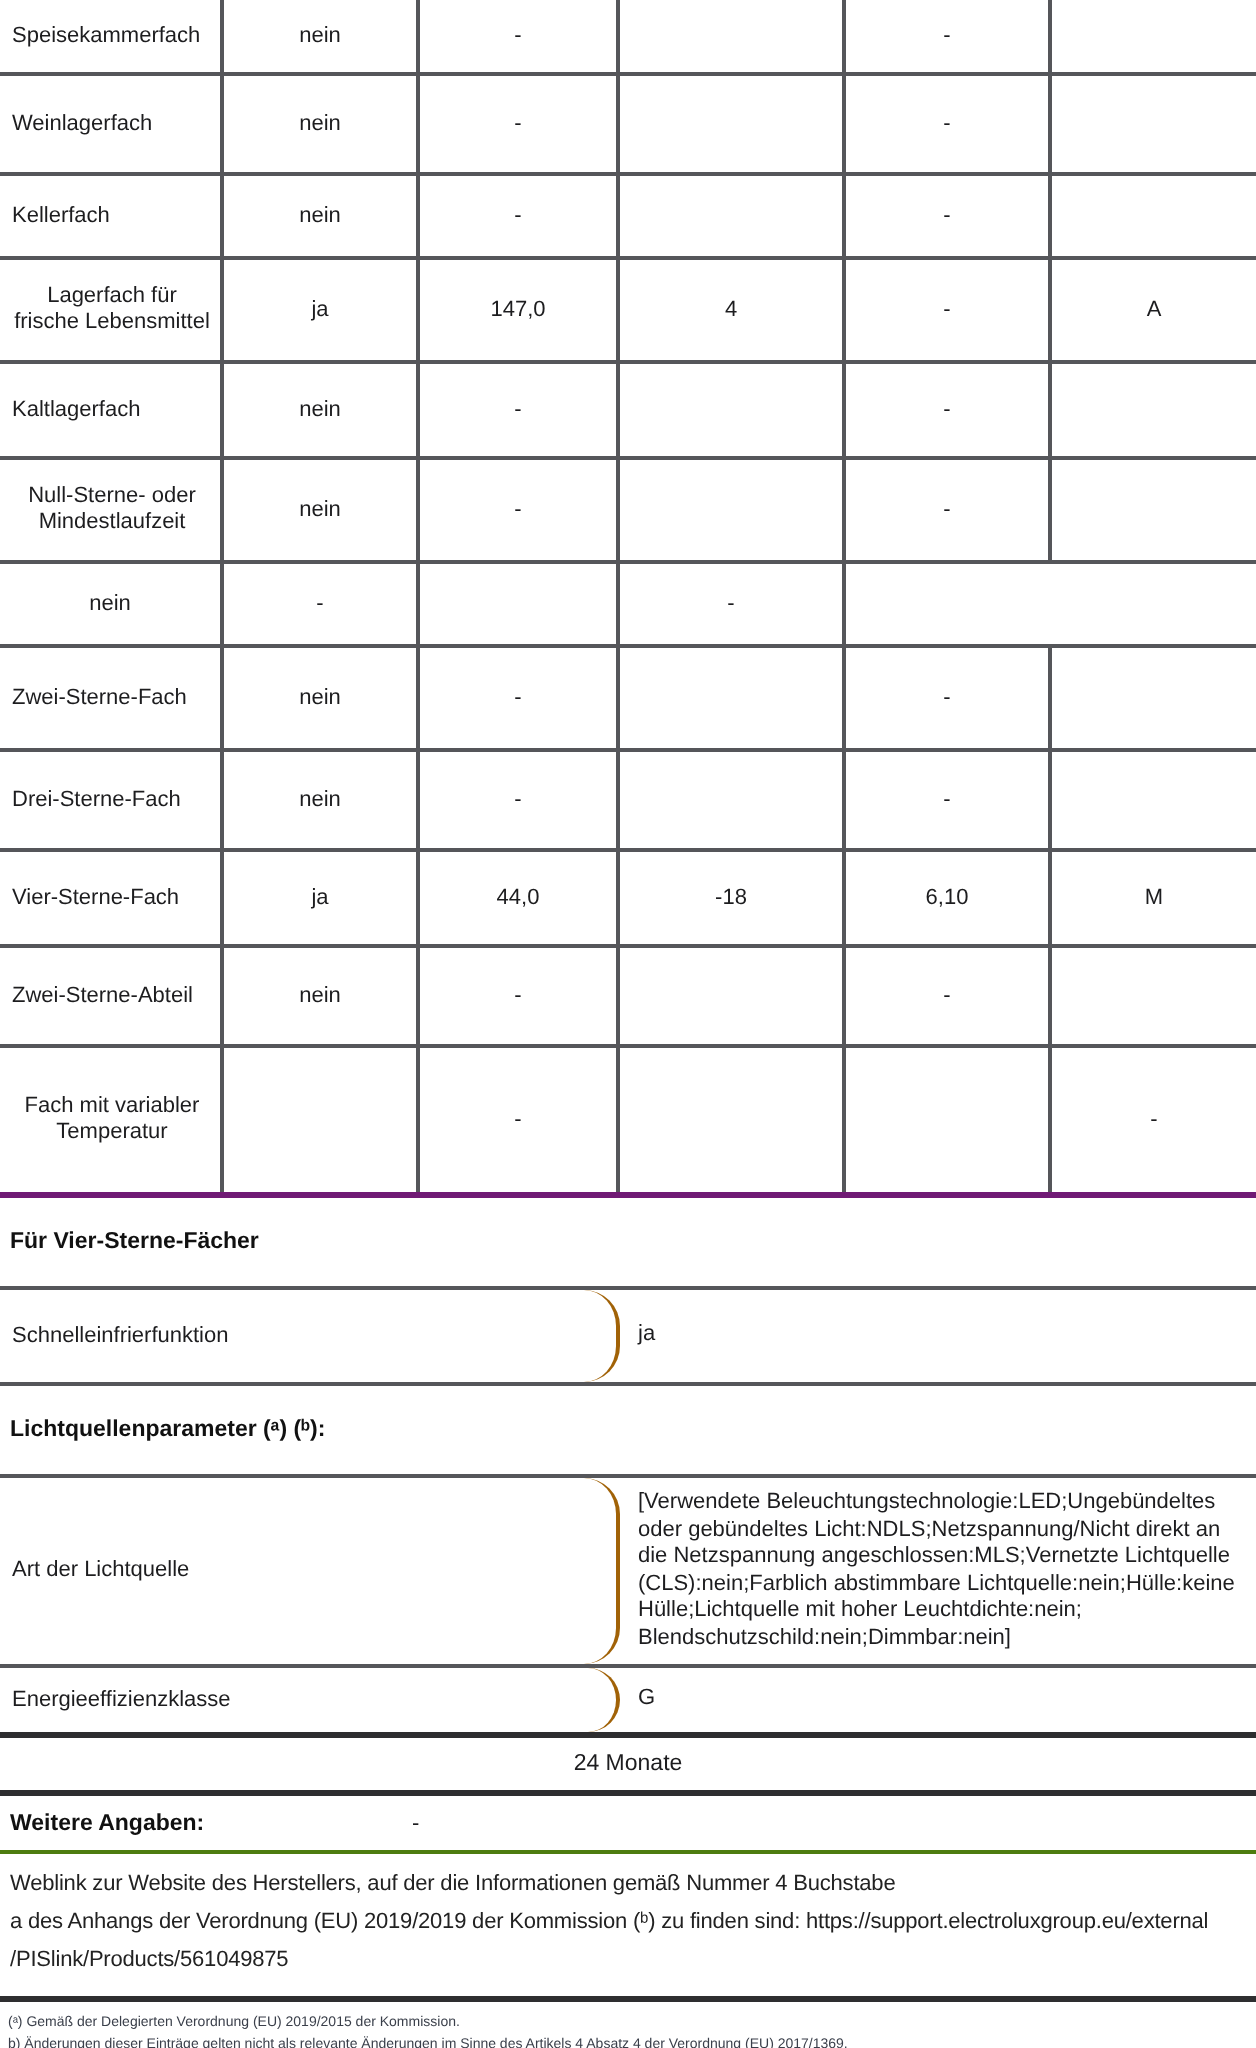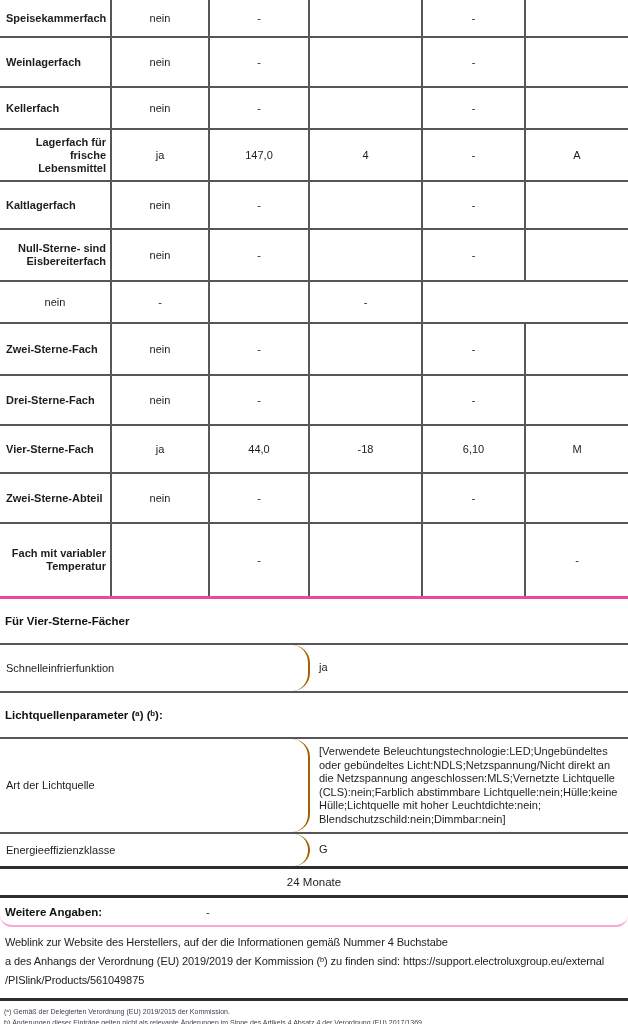--- a/index.html
+++ b/index.html
@@ -12,27 +12,27 @@
   .page{width:628px;position:relative;}
 
   
   .ctable{width:628px;border-collapse:collapse;}
   .trow{
     display:grid;
     grid-template-columns:112px 98px 100px 113px 103px 1fr;
     border-bottom:2px solid #55565a;
     box-sizing:border-box;
   }
-  .trow:last-child{border-bottom:3px solid #ec4899;}
+  .trow:last-child{border-bottom:3px solid #701a75;}
   .cell{
     display:flex;align-items:center;justify-content:center;
     text-align:center;box-sizing:border-box;line-height:13px;
   }
   .cell.lbl{
-    justify-content:flex-start;text-align:right;padding:2px 4px 2px 6px;font-weight:bold;
+    justify-content:flex-start;text-align:center;padding:2px 4px 2px 6px;
   }
   .vline{border-right:2px solid #55565a;}
   .h38{height:38px}.h50{height:50px}.h45{height:42px}.h52{height:52px}
   .h48{height:48px}.h75{height:75px}
 
   
   .shead{
     font-weight:700;font-size:11.5px;padding:0 0 0 5px;
     margin:15px 0 14px 0;line-height:15px;color:#111;
   }
@@ -62,21 +62,21 @@
   
   .brow{
     display:flex;align-items:center;width:628px;box-sizing:border-box;
     border-bottom:3px solid #2e2e30;position:relative;
   }
   .brow .blbl{
     font-weight:700;font-size:11.5px;padding-left:5px;line-height:14px;color:#111;
   }
   .brow .bval{flex:1;text-align:center;font-size:11.5px;}
   .h28r{height:29px}
-  .brow.thin{border-bottom:2px solid #f9a8d4;border-radius:12px;}
+  .brow.thin{border-bottom:2px solid #4d7c0f;}
   .dash-pos{position:absolute;left:206px;top:50%;transform:translateY(-50%);}
 
   
   .weblink{
     padding:6px 0 8px 5px;border-bottom:3px solid #2e2e30;
   }
   .weblink div{
     font-size:11px;line-height:19px;white-space:nowrap;
     letter-spacing:-0.1px;overflow:hidden;color:#222;
   }
@@ -133,21 +133,21 @@
     <div class="trow h48">
       <div class="cell lbl vline">Kaltlagerfach</div>
       <div class="cell vline">nein</div>
       <div class="cell vline">-</div>
       <div class="cell vline"></div>
       <div class="cell vline">-</div>
       <div class="cell"></div>
     </div>
 
     <div class="trow h52">
-      <div class="cell lbl vline">Null-Sterne- sind Eisbereiterfach</div>
+      <div class="cell lbl vline">Null-Sterne- oder Mindestlaufzeit</div>
       <div class="cell vline">nein</div>
       <div class="cell vline">-</div>
       <div class="cell vline"></div>
       <div class="cell vline">-</div>
       <div class="cell"></div>
     </div>
 
     <div class="trow h45">
       <div class="cell vline">nein</div>
       <div class="cell vline">-</div>

